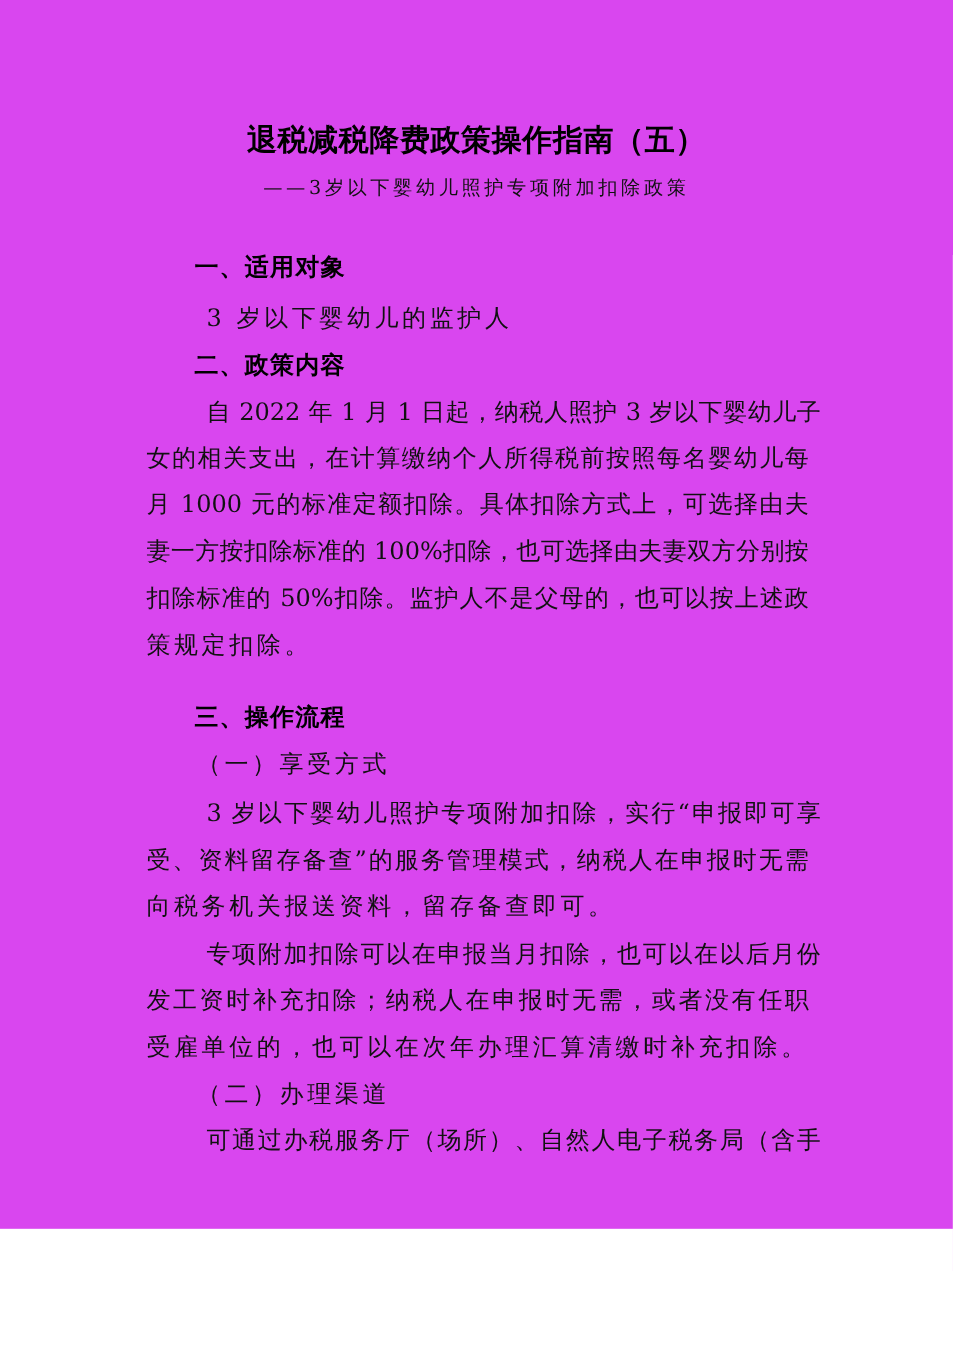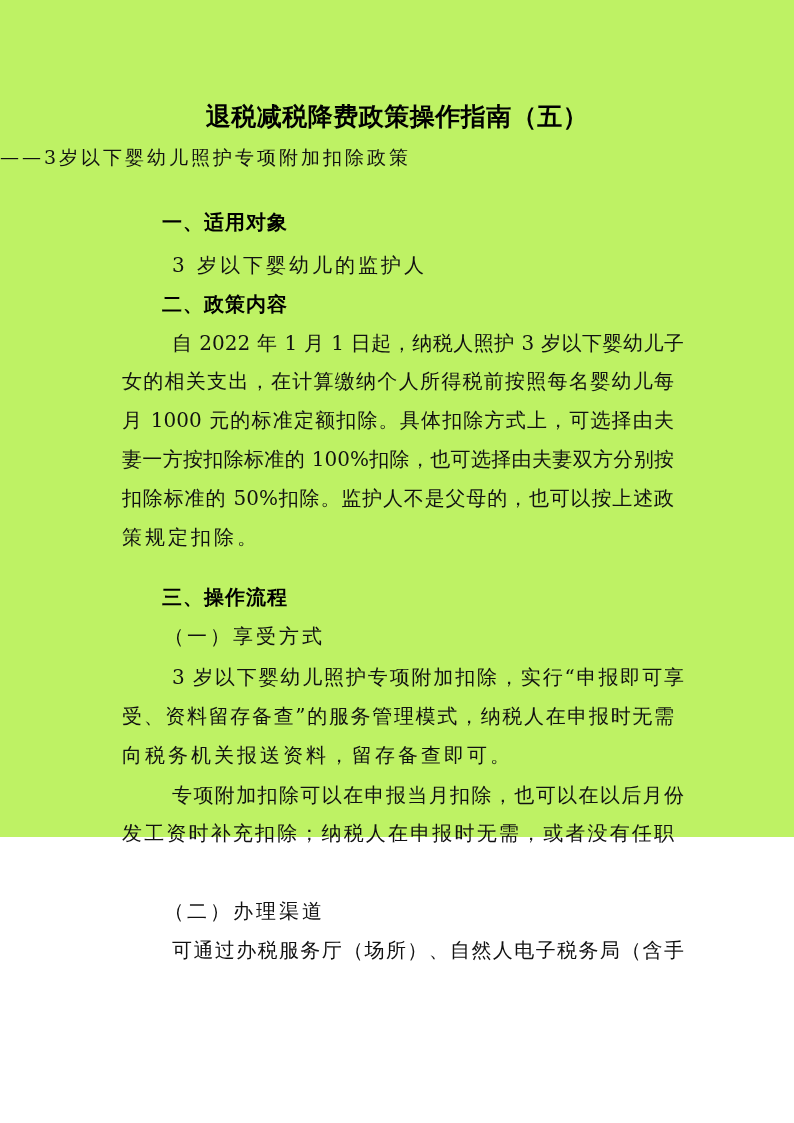--- a/index.html
+++ b/index.html
@@ -1,26 +1,26 @@
 <!DOCTYPE html>
 <html><head>
 <meta charset="utf-8">
 <style>
   html, body { margin: 0; padding: 0; background: #ffffff; }
   body { width: 794px; height: 1123px; position: relative; overflow: hidden; color: #111; }
-  .page { position: absolute; left: 0; top: 0; width: 794px; height: 837px; background: #bef264; }
+  .page { position: absolute; left: 0; top: 0; width: 794px; height: 1024px; background: #d946ef; }
   .title {
     position: absolute; left: 0; width: 794px; top: 100px; text-align: center;
     font-family: "DejaVu Serif", "Liberation Serif", serif; font-weight: bold;
     font-size: 25px; line-height: 34px; letter-spacing: 0.5px; color: #000;
   }
   .subtitle {
-    position: absolute; left: 0; width: 794px; top: 142px; 
+    position: absolute; left: 0; width: 794px; top: 142px; text-align: center;
     font-family: "DejaVu Serif", "Liberation Serif", serif;
-    font-size: 19px; line-height: 30px; letter-spacing: 3px; color: #111;
+    font-size: 16px; line-height: 30px; letter-spacing: 3px; color: #111;
   }
   .line {
     position: absolute; left: 122px; width: 552px; height: 30px;
     font-family: "DejaVu Serif", "Liberation Serif", serif;
     font-size: 20px; line-height: 30px; white-space: nowrap;
     text-align: justify; text-align-last: justify; color: #111;
   }
   .line.short { text-align-last: left; letter-spacing: 3px; }
   .line.indent { left: 172px; width: 512px; }
   .h {
@@ -53,17 +53,18 @@
   <div class="line" style="top:483px">扣除标准的 50%扣除。监护人不是父母的，也可以按上述政</div>
   <div class="line short" style="top:522px">策规定扣除。</div>
 
   <div class="h" style="top:582px">三、操作流程</div>
   <div class="sub" style="top:621px">（一）享受方式</div>
   <div class="line indent" style="top:662px">3 岁以下婴幼儿照护专项附加扣除，实行“申报即可享</div>
   <div class="line" style="top:701px">受、资料留存备查”的服务管理模式，纳税人在申报时无需</div>
   <div class="line indent" style="top:780px">专项附加扣除可以在申报当月扣除，也可以在以后月份</div>
   <div class="line short" style="top:740px">向税务机关报送资料，留存备查即可。</div>
   <div class="line" style="top:818px">发工资时补充扣除；纳税人在申报时无需，或者没有任职</div>
+  <div class="line short" style="top:857px">受雇单位的，也可以在次年办理汇算清缴时补充扣除。</div>
 
   <div class="sub" style="top:896px">（二）办理渠道</div>
   <div class="line indent" style="top:935px">可通过办税服务厅（场所）、自然人电子税务局（含手</div>
 
 </div>
 
 </body></html>

